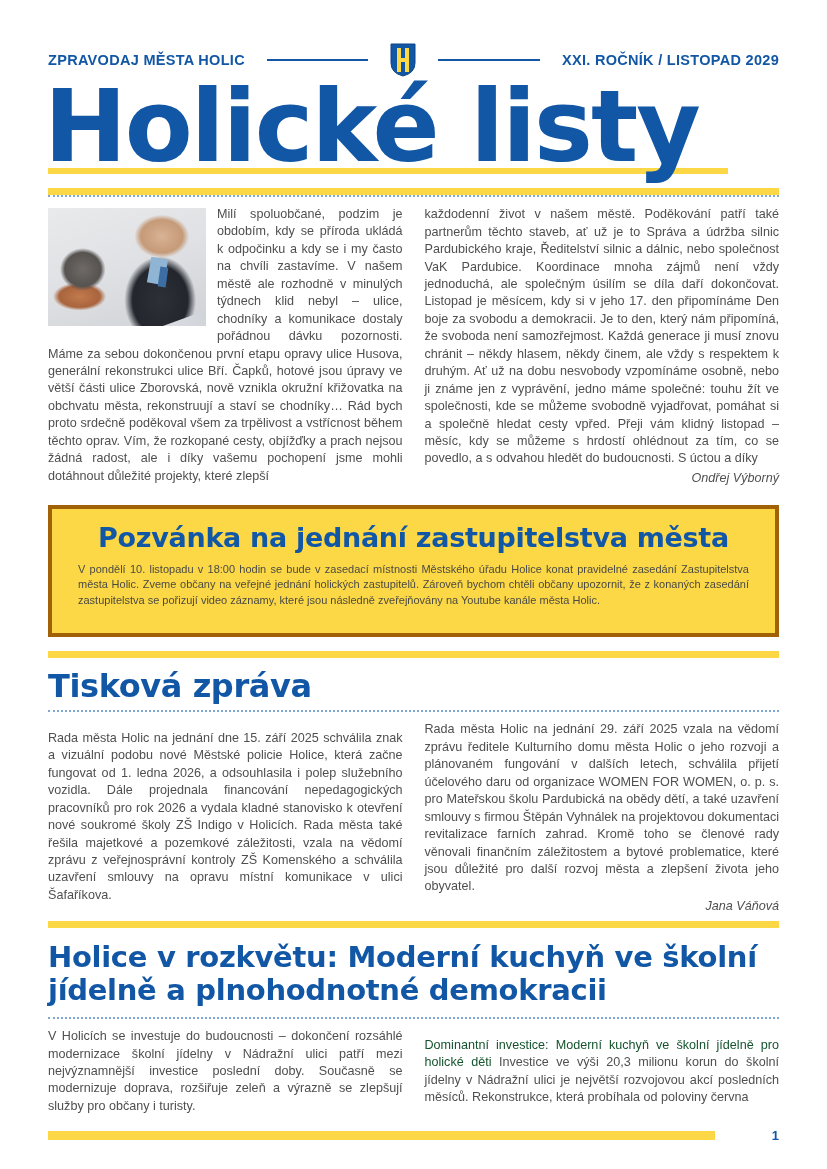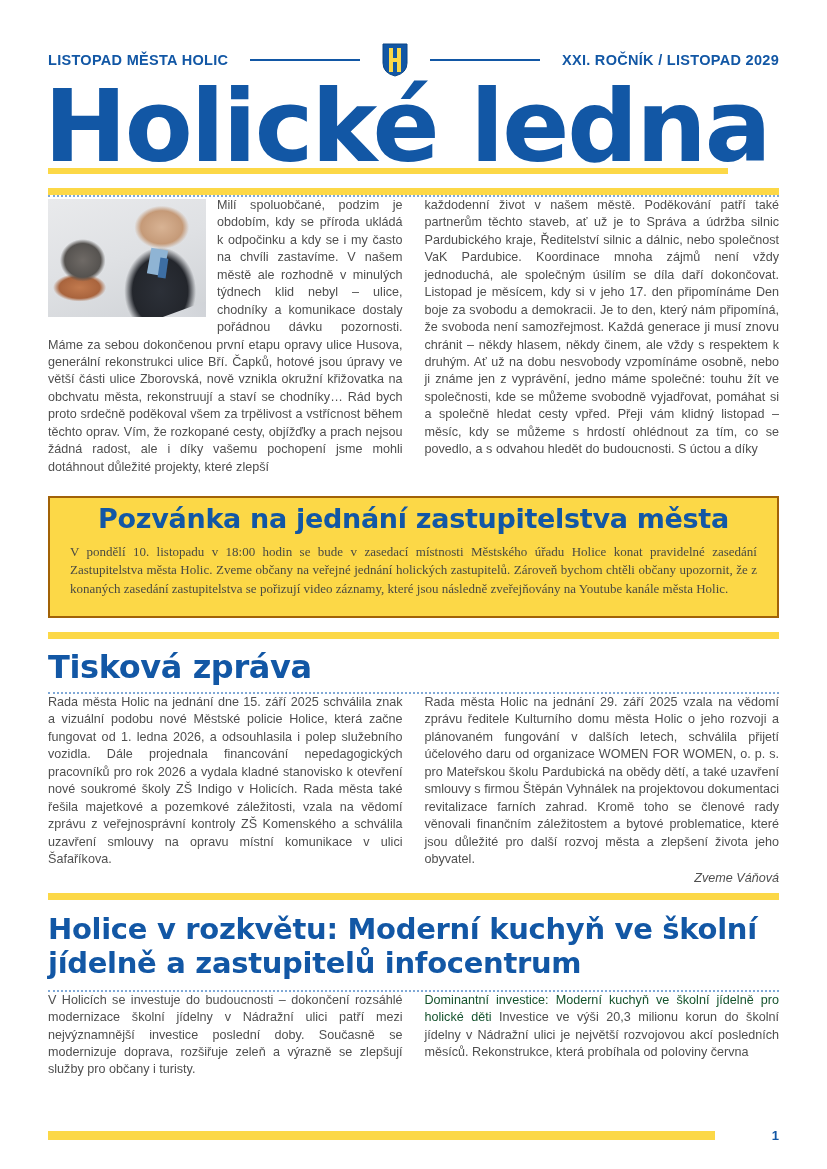--- a/index.html
+++ b/index.html
@@ -103,20 +103,22 @@
     color: #1257a5;
     letter-spacing: -0.3px;
     line-height: 1.16;
     margin: 13px 0 9px 0;
   }
 
   
   .cols {
     display: flex;
     gap: 22px;
+    margin-top: 9px;
+    align-items: center;
   }
   .col {
     flex: 1 1 0;
     min-width: 0;
   }
   p.body {
     font-size: 12.6px;
     line-height: 1.385;
     text-align: justify;
     margin: 0;
@@ -172,41 +174,40 @@
     font-style: italic;
     text-align: right;
     margin: 3px 0 0 0;
     color: #4f4f4f;
   }
 
   
   .invite-box {
     margin-top: 20px;
     background: #fcd847;
-    border: 2px solid #a16207;
+    border: 4px solid #a16207;
     box-sizing: border-box;
-    padding: 4px 18px 16px 18px;
+    padding: 12px 18px 16px 18px;
   }
   .invite-title {
     font-family: "DejaVu Sans", sans-serif;
     font-weight: bold;
     font-size: 27px;
     color: #1257a5;
     text-align: center;
     letter-spacing: -0.3px;
     margin: 2px 0 9px 0;
     line-height: 1.1;
   }
   .invite-text {
-    font-size: 13px;
+    font-size: 11px;
     line-height: 1.43;
     color: #4a4a42;
     text-align: justify;
-    margin: 2px;
-    font-family: Liberation Serif, serif;
+    margin: 8px;
   }
 
   
   .footer {
     position: absolute;
     left: 48px;
     right: 48px;
     bottom: 26px;
     display: flex;
     align-items: center;
@@ -230,33 +231,33 @@
   }
   .spacer-8 { height: 8px; }
   .spacer-14 { height: 14px; }
 </style>
 </head>
 <body>
 
 <div class="page">
 
   <div class="masthead-top">
-    <span class="masthead-kicker">LISTOPAD MĚSTA HOLIC</span>
+    <span class="masthead-kicker">ZPRAVODAJ MĚSTA HOLIC</span>
     <span class="masthead-rule"></span>
     <span class="crest">
       <svg viewBox="0 0 26 34" width="26" height="34" aria-hidden="true">
         <path d="M1 1 H25 V20 Q25 30 13 33 Q1 30 1 20 Z" fill="#1257a5" stroke="#0d4686" stroke-width="1"></path>
         <path d="M7 5 H11 V15 H15 V5 H19 V29 H15 V19 H11 V29 H7 Z" fill="#fcd847"></path>
       </svg>
     </span>
     <span class="masthead-rule"></span>
     <span class="masthead-date">XXI. ROČNÍK / LISTOPAD 2029</span>
   </div>
 
-  <div class="masthead-title">Holické ledna</div>
+  <div class="masthead-title">Holické listy</div>
   <div class="masthead-underline"></div>
 
   <div class="spacer-14"></div>
 
   <div class="yellow-bar"></div>
   <div class="dotted-rule"></div>
 
   <div class="cols">
     <div class="col col-figure-wrap">
       <div class="mayor-photo">
@@ -265,48 +266,49 @@
         <div class="tie"></div>
       </div>
       <p class="body">Milí spoluobčané,
 podzim je obdobím, kdy se příroda ukládá k odpočinku a kdy se i my často na chvíli zastavíme. V našem městě ale rozhodně v minulých týdnech klid nebyl – ulice, chodníky a komunikace dostaly pořádnou dávku pozornosti. Máme za sebou dokončenou první etapu opravy ulice Husova, generální rekonstrukci ulice Bří. Čapků, hotové jsou úpravy ve větší části ulice Zborovská, nově vznikla okružní křižovatka na obchvatu města, rekonstruují a staví se chodníky… Rád bych proto srdečně poděkoval všem za trpělivost a vstřícnost během těchto oprav. Vím, že rozkopané cesty, objížďky a prach nejsou žádná radost, ale i díky vašemu pochopení jsme mohli dotáhnout důležité projekty, které zlepší</p>
     </div>
     <div class="col">
       <p class="body">každodenní život v našem městě. Poděkování patří také partnerům těchto staveb, ať už je to Správa a údržba silnic Pardubického kraje, Ředitelství silnic a dálnic, nebo společnost VaK Pardubice. Koordinace mnoha zájmů není vždy jednoduchá, ale společným úsilím se díla daří dokončovat.
 Listopad je měsícem, kdy si v jeho 17. den připomínáme Den boje za svobodu a demokracii. Je to den, který nám připomíná, že svoboda není samozřejmost. Každá generace ji musí znovu chránit – někdy hlasem, někdy činem, ale vždy s respektem k druhým. Ať už na dobu nesvobody vzpomínáme osobně, nebo ji známe jen z vyprávění, jedno máme společné: touhu žít ve společnosti, kde se můžeme svobodně vyjadřovat, pomáhat si a společně hledat cesty vpřed.
 Přeji vám klidný listopad – měsíc, kdy se můžeme s hrdostí ohlédnout za tím, co se povedlo, a s odvahou hledět do budoucnosti.
 S úctou a díky</p>
+      <p class="sign">Ondřej Výborný</p>
     </div>
   </div>
 
   <div class="invite-box">
     <div class="invite-title">Pozvánka na jednání zastupitelstva města</div>
     <p class="invite-text">V pondělí 10. listopadu v 18:00 hodin se bude v zasedací místnosti Městského úřadu Holice konat pravidelné zasedání Zastupitelstva města Holic. Zveme občany na veřejné jednání holických zastupitelů. Zároveň bychom chtěli občany upozornit, že z konaných zasedání zastupitelstva se pořizují video záznamy, které jsou následně zveřejňovány na Youtube kanále města Holic.</p>
   </div>
 
   <div class="spacer-14"></div>
 
   <div class="yellow-bar"></div>
   <h2 class="section-title">Tisková zpráva</h2>
   <div class="dotted-rule"></div>
 
   <div class="cols">
     <div class="col">
       <p class="body">Rada města Holic na jednání dne 15. září 2025 schválila znak a vizuální podobu nové Městské policie Holice, která začne fungovat od 1. ledna 2026, a odsouhlasila i polep služebního vozidla. Dále projednala financování nepedagogických pracovníků pro rok 2026 a vydala kladné stanovisko k otevření nové soukromé školy ZŠ Indigo v Holicích. Rada města také řešila majetkové a pozemkové záležitosti, vzala na vědomí zprávu z veřejnosprávní kontroly ZŠ Komenského a schválila uzavření smlouvy na opravu místní komunikace v ulici Šafaříkova.</p>
     </div>
     <div class="col">
       <p class="body">Rada města Holic na jednání 29. září 2025 vzala na vědomí zprávu ředitele Kulturního domu města Holic o jeho rozvoji a plánovaném fungování v dalších letech, schválila přijetí účelového daru od organizace WOMEN FOR WOMEN, o. p. s. pro Mateřskou školu Pardubická na obědy dětí, a také uzavření smlouvy s firmou Štěpán Vyhnálek na projektovou dokumentaci revitalizace farních zahrad. Kromě toho se členové rady věnovali finančním záležitostem a bytové problematice, které jsou důležité pro další rozvoj města a zlepšení života jeho obyvatel.</p>
-      <p class="sign">Zveme Váňová</p>
+      <p class="sign">Jana Váňová</p>
     </div>
   </div>
 
   <div class="spacer-8"></div>
 
   <div class="yellow-bar"></div>
-  <h1 class="feature-title">Holice v rozkvětu: Moderní kuchyň ve školní jídelně a zastupitelů infocentrum</h1>
+  <h1 class="feature-title">Holice v rozkvětu: Moderní kuchyň ve školní jídelně a plnohodnotné demokracii</h1>
   <div class="dotted-rule"></div>
 
   <div class="cols">
     <div class="col">
       <p class="body">V Holicích se investuje do budoucnosti – dokončení rozsáhlé modernizace školní jídelny v Nádražní ulici patří mezi nejvýznamnější investice poslední doby. Současně se modernizuje doprava, rozšiřuje zeleň a výrazně se zlepšují služby pro občany i turisty.</p>
     </div>
     <div class="col">
       <p class="body">
         <span class="lede-heading">Dominantní investice: Moderní kuchyň ve školní jídelně pro holické děti</span>
         <span>Investice ve výši 20,3 milionu korun do školní jídelny v Nádražní ulici je největší rozvojovou akcí posledních měsíců. Rekonstrukce, která probíhala od poloviny června</span>

